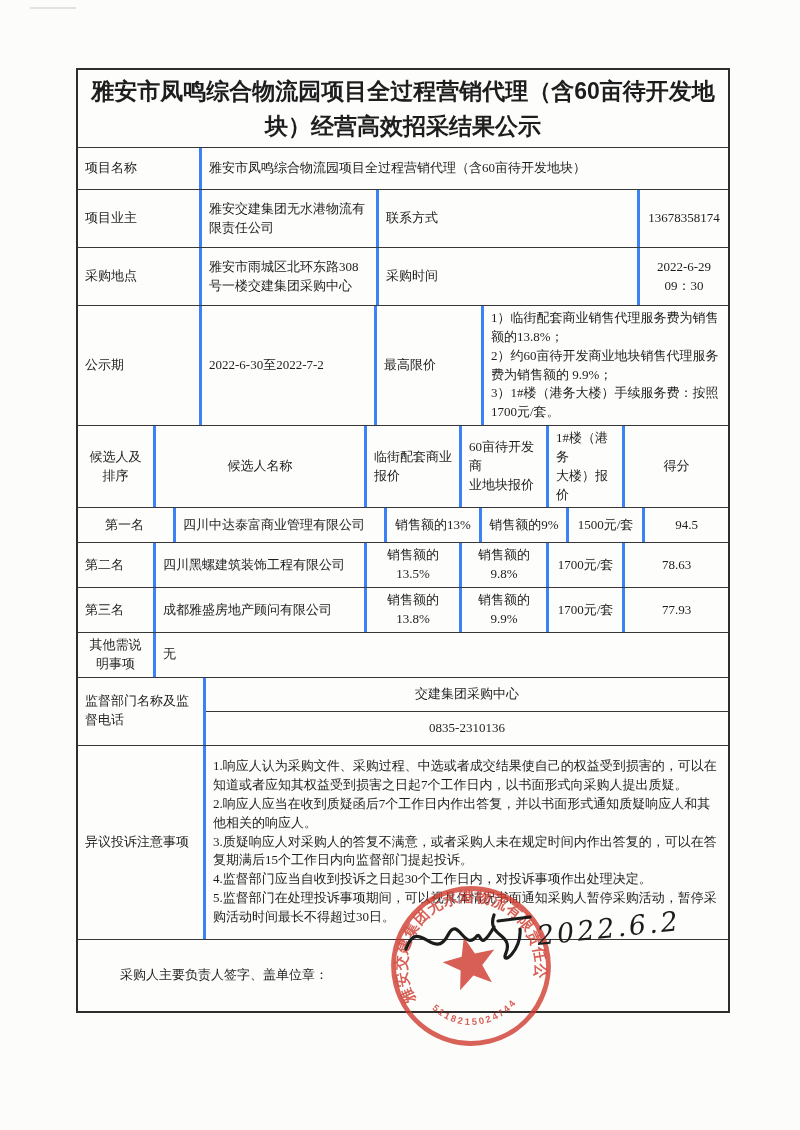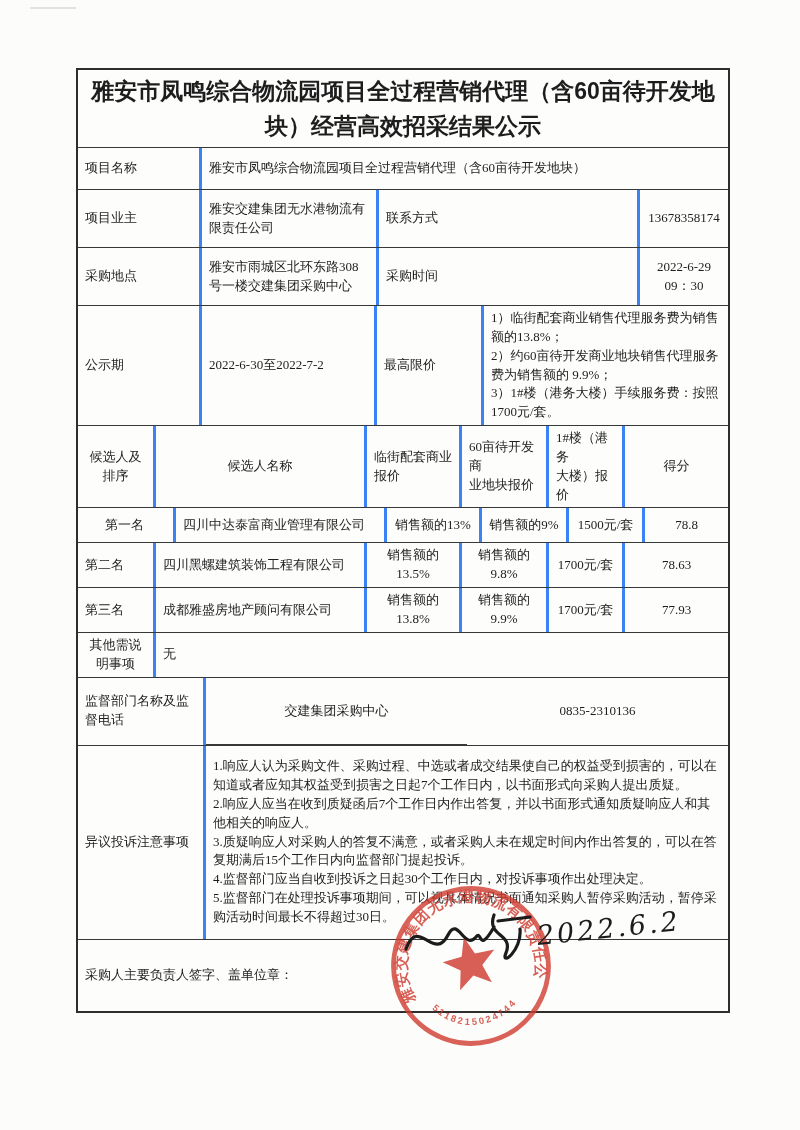--- a/index.html
+++ b/index.html
@@ -41,30 +41,30 @@
   .h72{min-height:70px;}
   .h42{min-height:42px;}
   .h58{min-height:58px;}
   .h115{min-height:115px;}
   .h75{min-height:75px;}
   .h35{min-height:35px;padding-left:20px;}
   .h33{min-height:33px;}
   .h32{min-height:32px;}
   .h68{min-height:68px;}
   .h194{min-height:194px;}
-  .h71{min-height:71px;}
+  .h71{min-height:71px;margin-left:35px;}
   .title-cell{
     flex:1;justify-content:center;text-align:center;
     font-family:"Liberation Sans","DejaVu Sans",sans-serif;
     font-weight:bold;font-size:23px;line-height:1.5;
     padding:4px 12px;
   }
   .center{justify-content:center;text-align:center;}
   .pre{white-space:pre-line;}
-  .stack{display:flex;flex-direction:row;flex:1;padding:0;}
+  .stack{display:flex;flex-direction:column;flex:1;padding:0;}
   .sub-row{flex:1;display:flex;align-items:center;justify-content:center;
     border-bottom:1px solid #383838;font-size:13px;box-sizing:border-box;}
   .sub-row:last-child{border-bottom:none;}
   .list-block{display:block;}
   .list-block div{margin:0;}
   .objection-cell{align-items:center;}
   .stamp-wrap{
     position:absolute;left:381px;top:876px;width:180px;height:180px;
     transform:rotate(-14deg);opacity:.88;pointer-events:none;
   }
@@ -131,21 +131,21 @@
 大楼）报价</div>
       <div class="cell grow center">得分</div>
     </div>
 
     <div class="t-row h35">
       <div class="cell w88">第一名</div>
       <div class="cell w211">四川中达泰富商业管理有限公司</div>
       <div class="cell w95 center">销售额的13%</div>
       <div class="cell w87 center">销售额的9%</div>
       <div class="cell w76 center">1500元/套</div>
-      <div class="cell grow center">78.8</div>
+      <div class="cell grow center">94.5</div>
     </div>
 
     <div class="t-row h33">
       <div class="cell w88">第二名</div>
       <div class="cell w211">四川黑螺建筑装饰工程有限公司</div>
       <div class="cell w95 center">销售额的13.5%</div>
       <div class="cell w87 center">销售额的9.8%</div>
       <div class="cell w76 center">1700元/套</div>
       <div class="cell grow center">78.63</div>
     </div>

